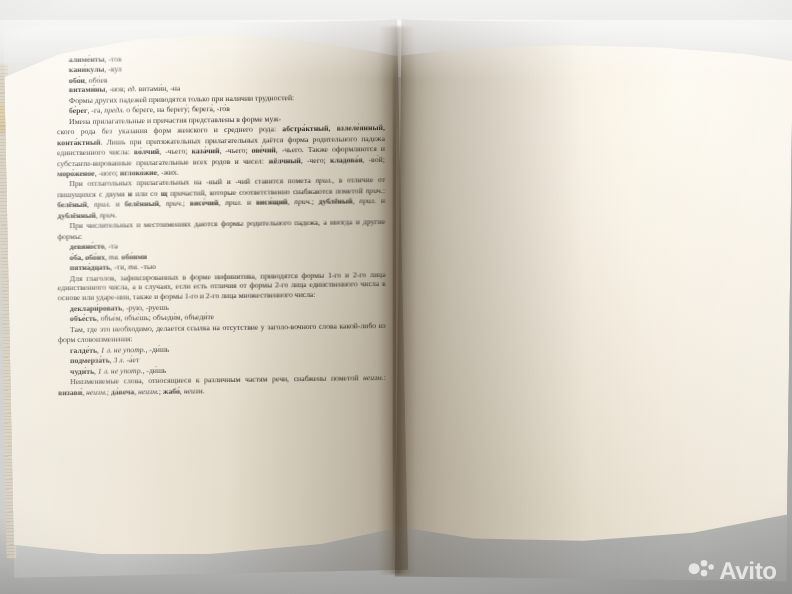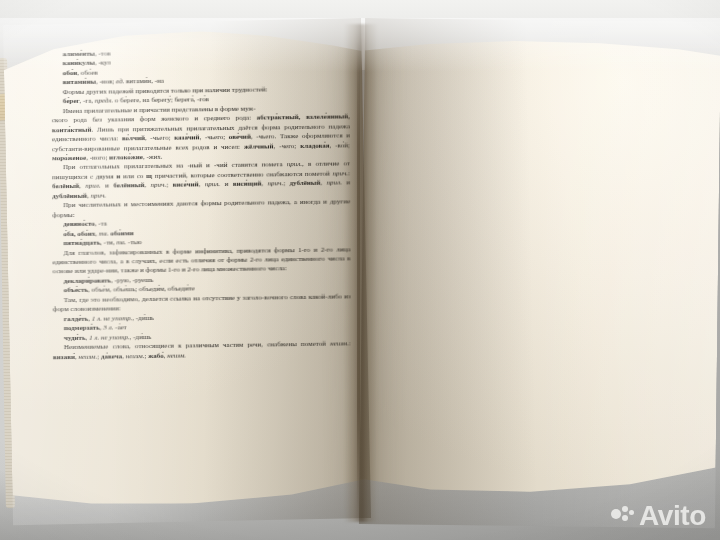--- a/index.html
+++ b/index.html
@@ -147,21 +147,21 @@
     opacity:.82;
   }
   .wm-dots{position:relative;width:24px;height:20px;}
   .wm-dots span{position:absolute;border-radius:50%;background:#f4f4f2;}
   .d1{width:10px;height:10px;left:0;top:3px;}
   .d2{width:6px;height:6px;left:11px;top:0;}
   .d3{width:6px;height:6px;left:11px;top:9px;}
   .d4{width:5px;height:5px;left:18px;top:4px;}
   .wm-text{
     color:#f4f4f2;font-family:"Liberation Sans",sans-serif;
-    font-size:28px;font-weight:700;letter-spacing:-.4px;line-height:1;
+    font-size:22px;font-weight:700;letter-spacing:-.4px;line-height:1;
   }
   .vignette{
     position:absolute;inset:0;pointer-events:none;
     background:radial-gradient(120% 100% at 50% 45%,rgba(0,0,0,0) 55%,rgba(0,0,0,.18) 100%);
   }
 </style>
 </head>
 <body>
 
 <div id="scene">

